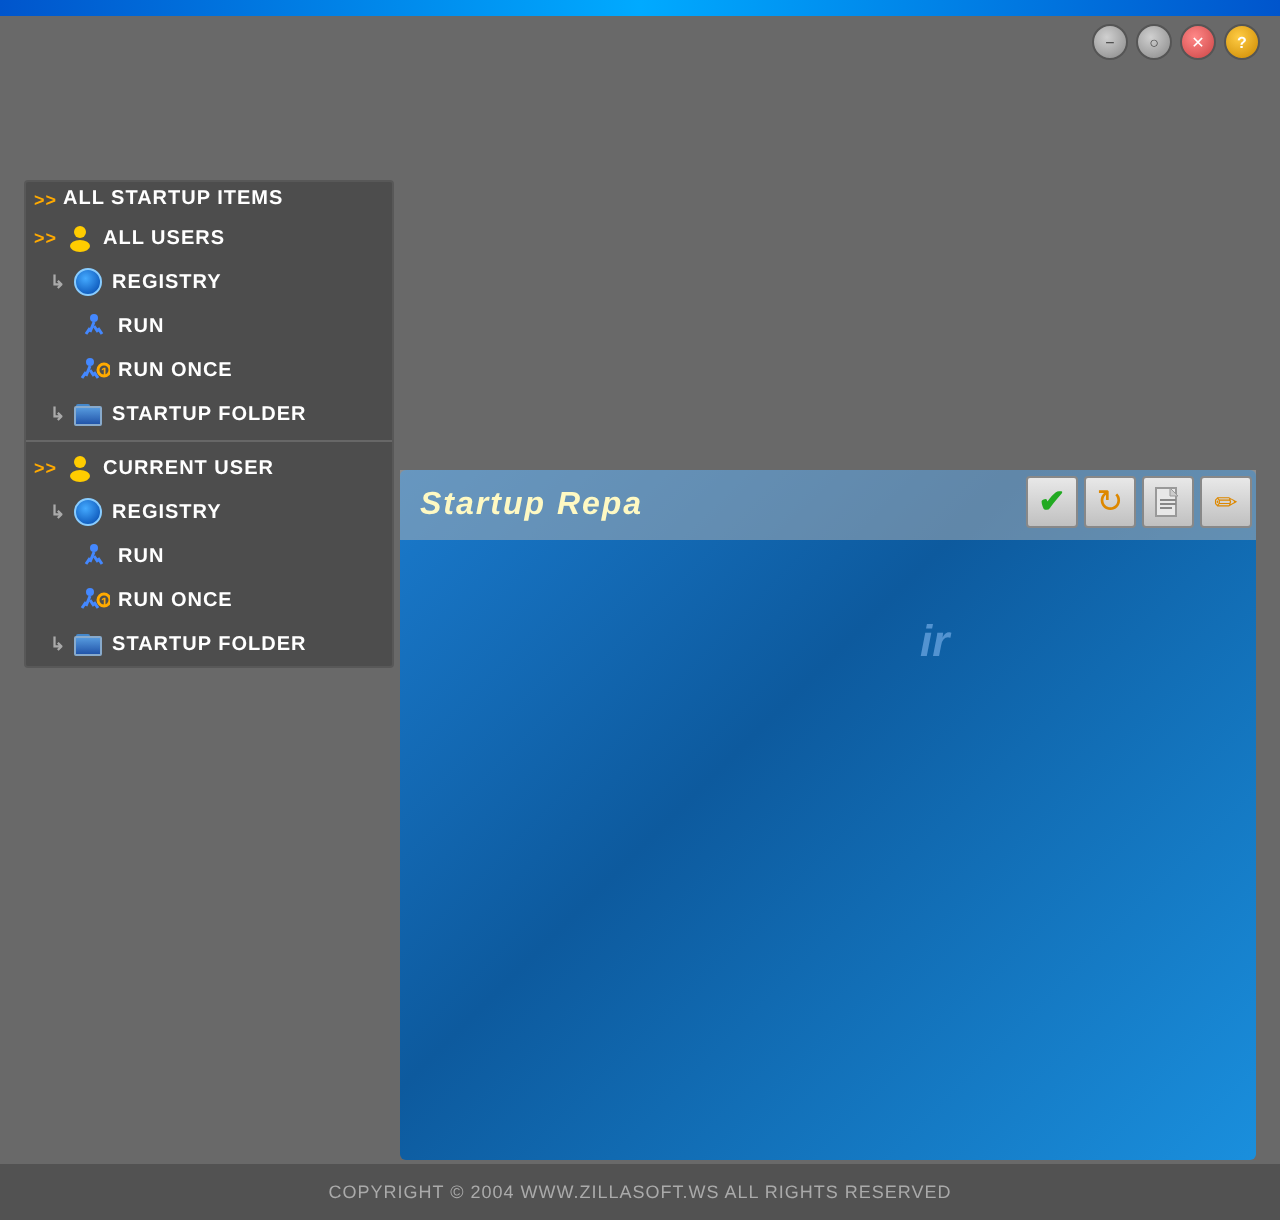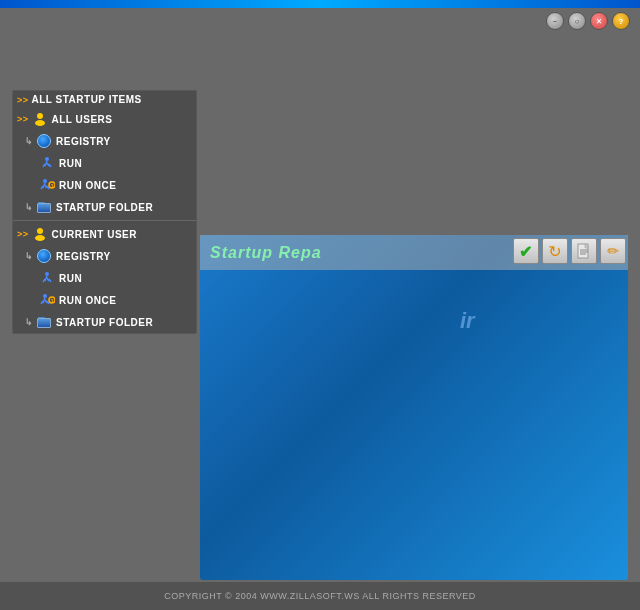--- a/index.html
+++ b/index.html
@@ -150,21 +150,21 @@
       left: 200px;
       right: 12px;
       height: 35px;
       background: rgba(180,180,180,0.5);
       display: flex;
       align-items: center;
       padding: 0 10px;
     }
 
     .header-title {
-      color: #86efac;
+      color: #fef9c3;
       font-size: 16px;
       font-weight: bold;
       font-style: italic;
       letter-spacing: 1px;
     }
 
     .toolbar-btn {
       width: 26px;
       height: 26px;
       background: linear-gradient(to bottom, #e8e8e8, #c0c0c0);

